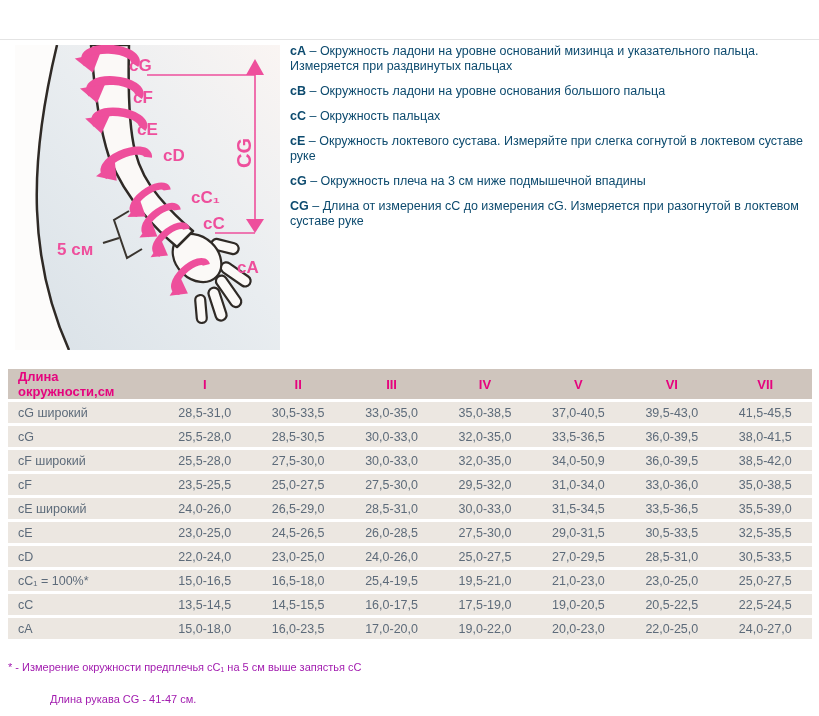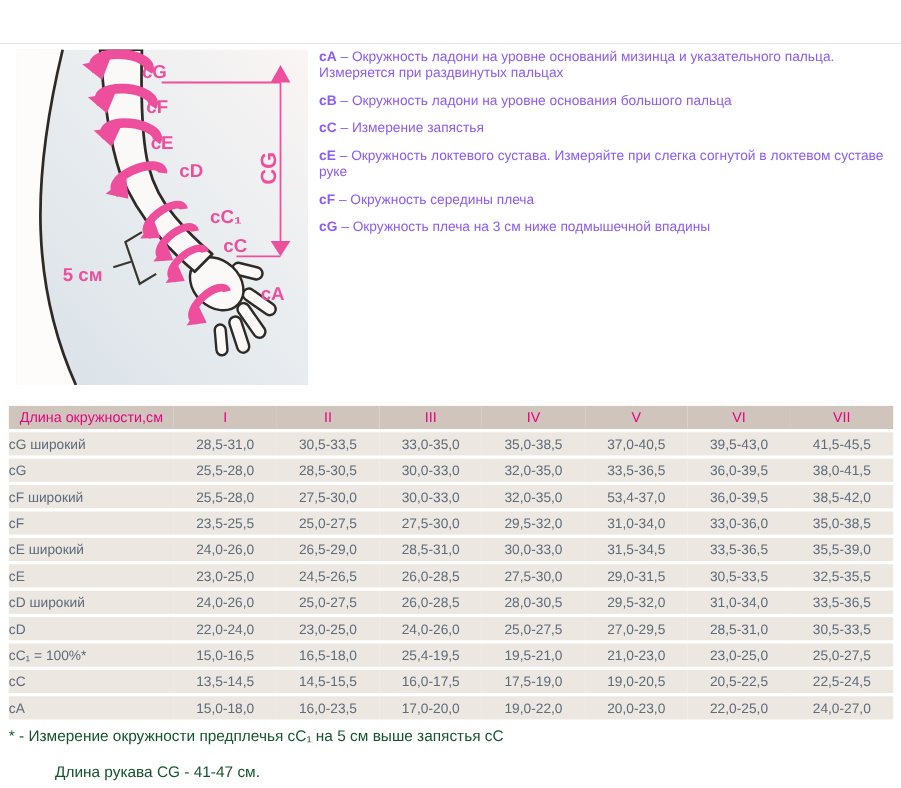--- a/index.html
+++ b/index.html
@@ -15,53 +15,53 @@
     position: absolute; top: 39px; left: 0;
     width: 819px; height: 1px; background: #e4e4e4;
   }
   .illustration {
     position: absolute; left: 15px; top: 45px;
     width: 265px; height: 305px;
   }
   .descriptions {
     position: absolute; left: 290px; top: 44px;
     width: 526px;
-    color: #8b5cf6;
+    color: #0c4a6e;
     font-size: 12.5px; line-height: 15px;
   }
   .descriptions p { margin: 0 0 10px 0; }
   .descriptions .code { font-weight: bold; }
   .size-table-wrap {
     position: absolute; left: 8px; top: 366px; width: 804px;
   }
   table.size-table {
     width: 100%;
     border-collapse: separate;
     border-spacing: 0 3px;
     font-size: 12.5px;
   }
   table.size-table th {
     background: #cfc5bd;
     color: #e5047e;
-    font-weight: normal;
+    font-weight: bold;
     font-size: 13px;
     height: 21px; padding: 0;
     text-align: center;
   }
   table.size-table th.lbl { text-align: left; padding-left: 10px; }
   table.size-table td {
     background: #ece7e1;
     color: #5d6b7a;
     height: 21px; padding: 0;
     text-align: center;
   }
-  table.size-table td.lbl { text-align: left; padding-left: 0; margin-left: 16px; }
+  table.size-table td.lbl { text-align: left; padding-left: 10px; margin-left: 16px; }
   .footnote {
     position: absolute; left: 8px;
-    color: #14532d; font-size: 14px;
+    color: #a21caf; font-size: 11px;
   }
   .footnote-1 { top: 661px; }
   .footnote-2 { top: 693px; margin-left: 42px; }
 </style>
 </head>
 <body>
 
 <div class="top-divider"></div>
 
 <svg class="illustration" viewBox="0 0 265 305" xmlns="http://www.w3.org/2000/svg">
@@ -138,40 +138,40 @@
     <span>– Окружность ладони на уровне оснований мизинца и указательного пальца. Измеряется при раздвинутых пальцах</span>
   </p>
 
   <p>
     <span class="code">cB</span>
     <span>– Окружность ладони на уровне основания большого пальца</span>
   </p>
 
   <p>
     <span class="code">cC</span>
-    <span>– Измерение запястья</span>
+    <span>– Окружность пальцах</span>
   </p>
 
 
 
   <p>
     <span class="code">cE</span>
     <span>– Окружность локтевого сустава. Измеряйте при слегка согнутой в локтевом суставе руке</span>
   </p>
 
-  <p>
-    <span class="code">cF</span>
-    <span>– Окружность середины плеча</span>
-  </p>
 
   <p>
     <span class="code">cG</span>
     <span>– Окружность плеча на 3 см ниже подмышечной впадины</span>
   </p>
 
+  <p>
+    <span class="code">CG</span>
+    <span>– Длина от измерения cC до измерения cG. Измеряется при разогнутой в локтевом суставе руке</span>
+  </p>
 </div>
 
 <div class="size-table-wrap">
   <table class="size-table">
     <colgroup>
       <col style="width:150px">
       <col>
         <col>
         <col>
         <col>
@@ -213,21 +213,21 @@
     <td>36,0-39,5</td>
     <td>38,0-41,5</td>
   </tr>
 
   <tr>
     <td class="lbl">cF широкий</td>
     <td>25,5-28,0</td>
     <td>27,5-30,0</td>
     <td>30,0-33,0</td>
     <td>32,0-35,0</td>
-    <td>53,4-37,0</td>
+    <td>34,0-50,9</td>
     <td>36,0-39,5</td>
     <td>38,5-42,0</td>
   </tr>
 
   <tr>
     <td class="lbl">cF</td>
     <td>23,5-25,5</td>
     <td>25,0-27,5</td>
     <td>27,5-30,0</td>
     <td>29,5-32,0</td>
@@ -251,30 +251,20 @@
     <td class="lbl">cE</td>
     <td>23,0-25,0</td>
     <td>24,5-26,5</td>
     <td>26,0-28,5</td>
     <td>27,5-30,0</td>
     <td>29,0-31,5</td>
     <td>30,5-33,5</td>
     <td>32,5-35,5</td>
   </tr>
 
-  <tr>
-    <td class="lbl">cD широкий</td>
-    <td>24,0-26,0</td>
-    <td>25,0-27,5</td>
-    <td>26,0-28,5</td>
-    <td>28,0-30,5</td>
-    <td>29,5-32,0</td>
-    <td>31,0-34,0</td>
-    <td>33,5-36,5</td>
-  </tr>
 
   <tr>
     <td class="lbl">cD</td>
     <td>22,0-24,0</td>
     <td>23,0-25,0</td>
     <td>24,0-26,0</td>
     <td>25,0-27,5</td>
     <td>27,0-29,5</td>
     <td>28,5-31,0</td>
     <td>30,5-33,5</td>

